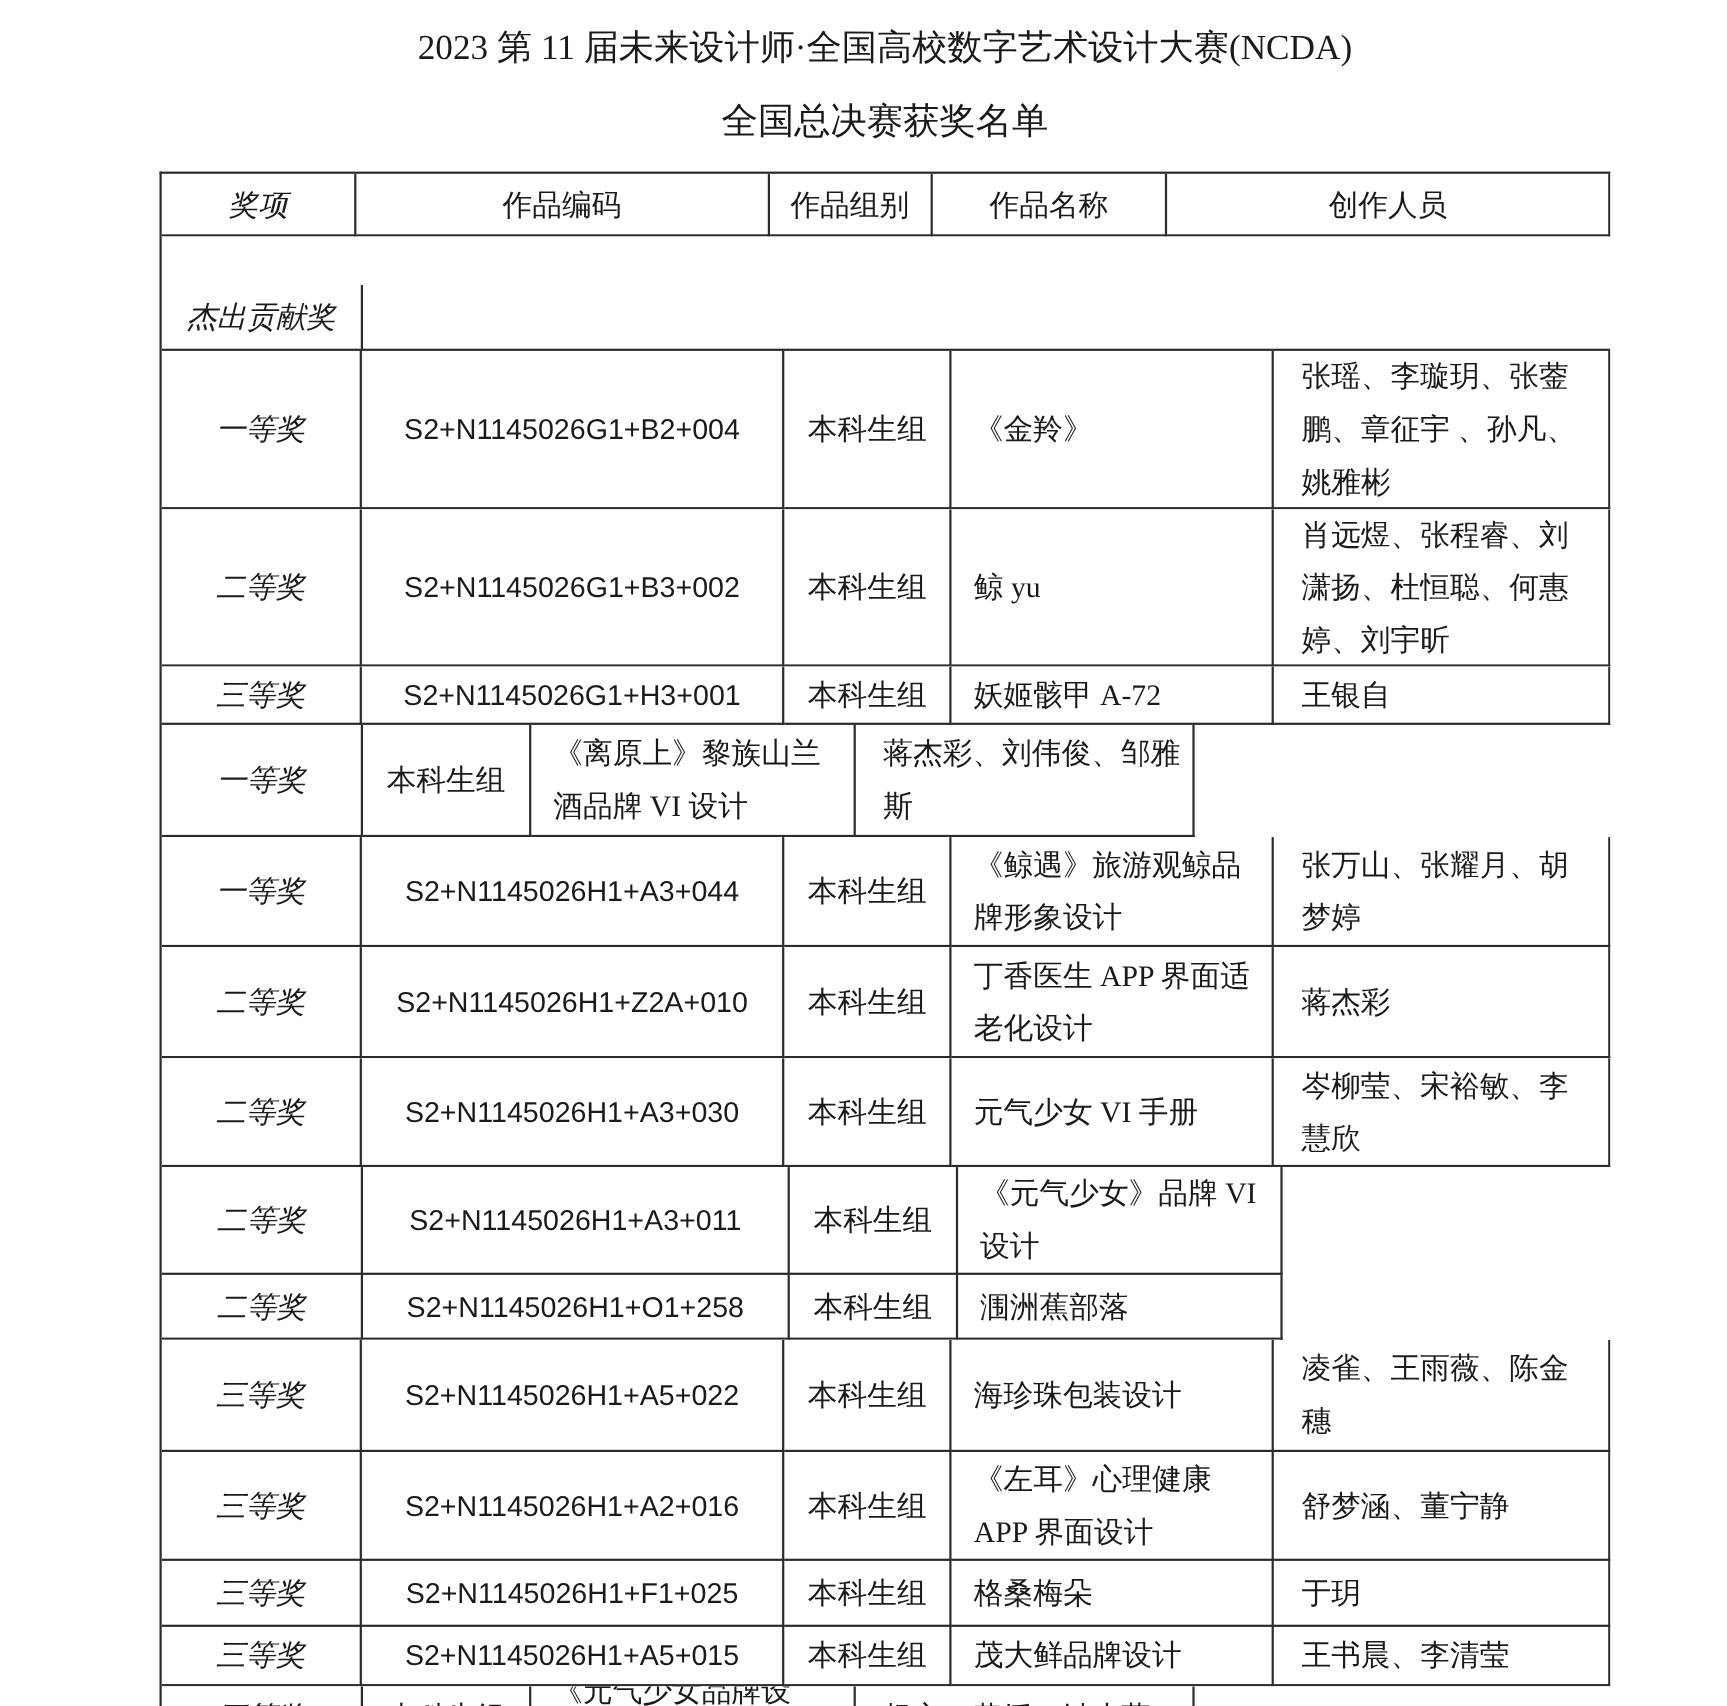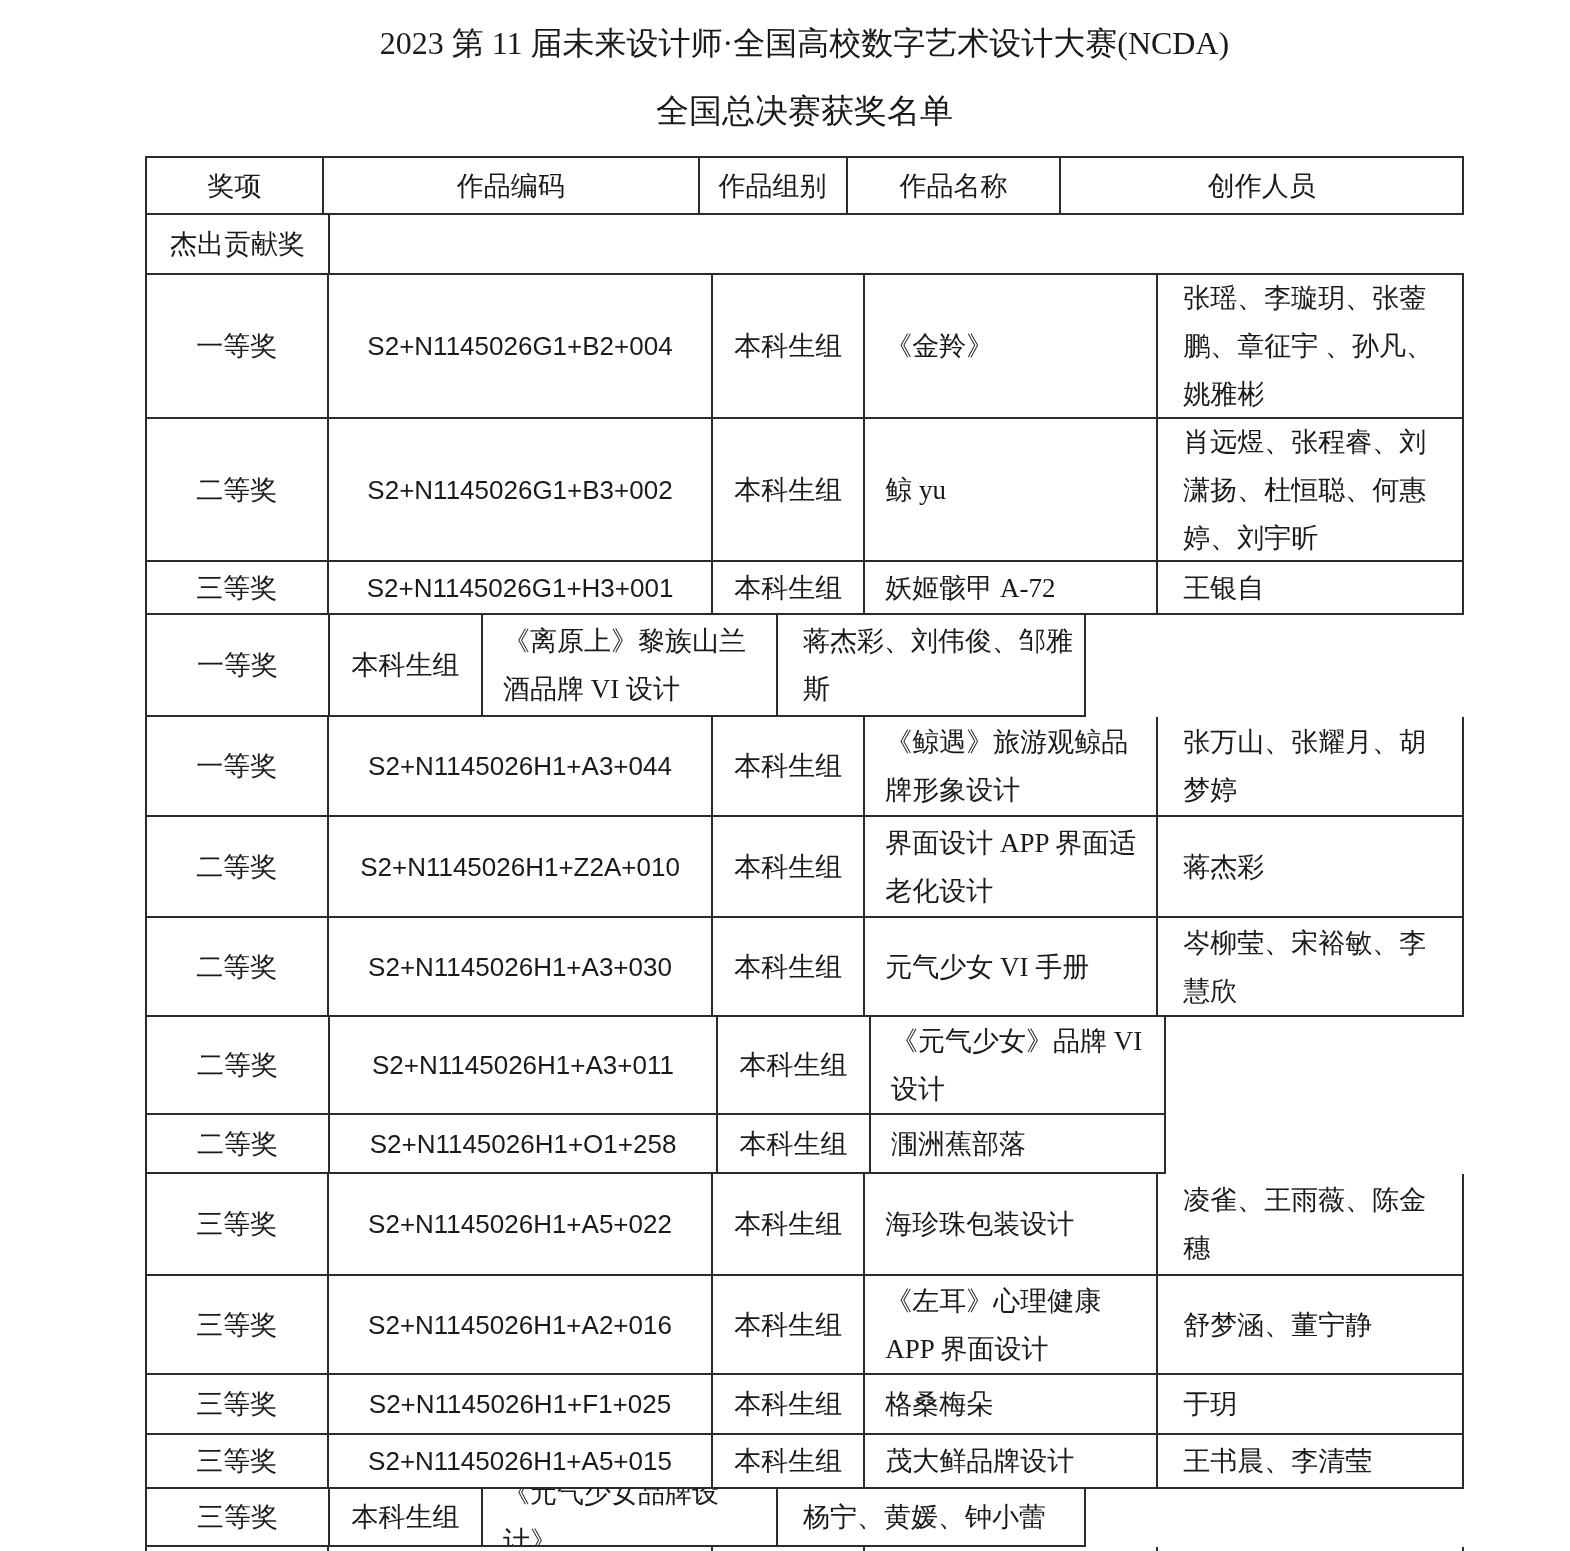--- a/index.html
+++ b/index.html
@@ -44,34 +44,34 @@
   .cell {
     box-sizing: border-box;
     border-right: 2px solid #2b2b2b;
     border-bottom: 2px solid #2b2b2b;
     display: flex;
     align-items: center;
     font-size: 27px;
     line-height: 48px;
     overflow: hidden;
   }
-  .c1 { width: 183px; justify-content: center; text-align: left; }
+  .c1 { width: 183px; justify-content: center; text-align: left; font-style: italic; }
   .c2 {
     width: 388px; justify-content: center; text-align: right;
     font-family: "Liberation Sans", "DejaVu Sans", sans-serif;
     font-size: 26px;
   }
   .c3 { width: 153px; justify-content: center; text-align: center; }
   .c4 { width: 295px; padding: 0 12px 0 20px; }
   .c5 { width: 308px; padding: 0 10px 0 25px; }
   .c4 .txt, .c5 .txt { display: block; width: 100%; }
   .hc4 { width: 221px; justify-content: center; text-align: center; padding: 0; }
   .hc5 { width: 416px; justify-content: center; text-align: center; padding: 0; }
   .header-row { height: 57px; }
-  .special-row { height: 60px; }
+  .special-row { height: 60px; margin-top: 44px; }
   .special-rest { width: 1134px; border-right: none; }
   .partial-row { height: 6px; }
   .partial-row .cell { border-bottom: none; height: 6px; }
 </style>
 </head>
 <body>
 
 <div class="doc">
 
   <div class="title-line">2023 第 11 届未来设计师·全国高校数字艺术设计大赛(NCDA)</div>
@@ -179,21 +179,21 @@
           <div class="cell c1">
             <span class="txt">二等奖</span>
           </div>
           <div class="cell c2">
             <span class="txt">S2+N1145026H1+Z2A+010</span>
           </div>
           <div class="cell c3">
             <span class="txt">本科生组</span>
           </div>
           <div class="cell c4">
-            <span class="txt">界面设计 APP 界面适老化设计</span>
+            <span class="txt">丁香医生 APP 界面适老化设计</span>
           </div>
           <div class="cell c5">
             <span class="txt">蒋杰彩</span>
           </div>
         </div>
         <div class="row" style="height: 99px;">
           <div class="cell c1">
             <span class="txt">二等奖</span>
           </div>
           <div class="cell c2">

